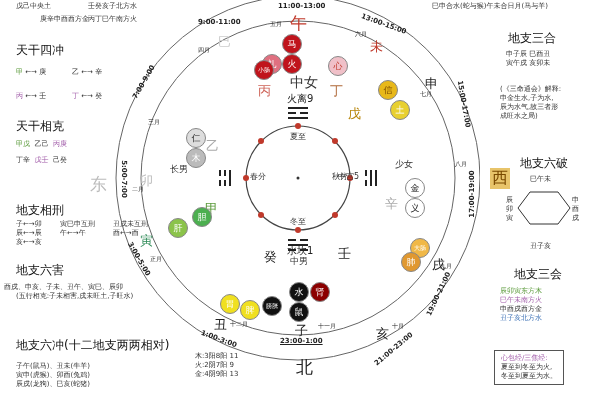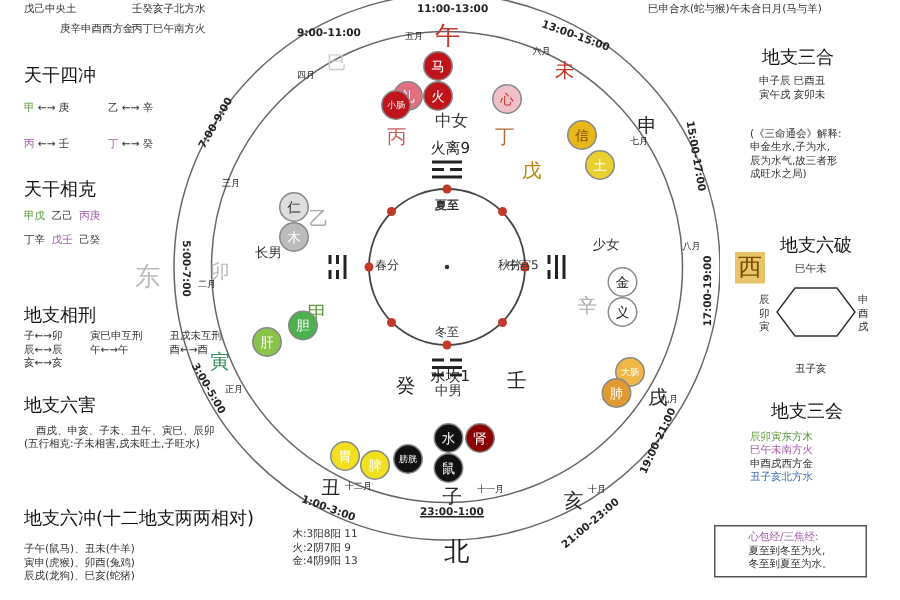--- a/index.html
+++ b/index.html
@@ -42,21 +42,21 @@
 <div class="abs s" style="left:60px;top:220px;">
   <div>寅巳申互刑</div>
   <div>午←→午</div>
 </div>
 <div class="abs s" style="left:113px;top:220px;">
   <div>丑戌未互刑</div>
   <div>酉←→酉</div>
 </div>
 
 <div class="abs h" style="left:16px;top:262px;">地支六害</div>
-<div class="abs s" style="left:24px;top:283px;">酉戌、申亥、子未、丑午、寅巳、辰卯</div>
+<div class="abs s" style="left:4px;top:283px;">酉戌、申亥、子未、丑午、寅巳、辰卯</div>
 <div class="abs s" style="left:16px;top:292px;">(五行相克:子未相害,戌未旺土,子旺水)</div>
 
 <div class="abs h" style="left:16px;top:337px;">地支六冲(十二地支两两相对)</div>
 <div class="abs s" style="left:16px;top:362px;">
   <div>子午(鼠马)、丑未(牛羊)</div>
   <div>寅申(虎猴)、卯酉(兔鸡)</div>
   <div>辰戌(龙狗)、巳亥(蛇猪)</div>
 </div>
 
 <div class="abs s" style="left:167px;top:352px;margin-left:28px;">
@@ -144,31 +144,31 @@
 
 <div class="big r" style="left:258px;top:82px;opacity:.8;">丙</div>
 <div class="big" style="left:330px;top:82px;color:#b06a3a;">丁</div>
 <div class="big" style="left:348px;top:105px;color:#b8860b;">戊</div>
 <div class="big" style="left:385px;top:195px;color:#aaa;">辛</div>
 <div class="big" style="left:338px;top:245px;">壬</div>
 <div class="big" style="left:264px;top:248px;">癸</div>
 <div class="big" style="left:205px;top:200px;color:#5a9a3a;">甲</div>
 <div class="big" style="left:206px;top:137px;color:#aaa;">乙</div>
 
-<div class="abs s" style="left:290px;top:78px;font-size:11px;font-family:Liberation Mono, monospace;">中女</div>
+<div class="abs s" style="left:290px;top:78px;font-size:14px;">中女</div>
 <div class="abs" style="left:287px;top:92px;font-size:10px;">火离9</div>
 <div class="abs" style="left:287px;top:244px;font-size:10px;text-align:right;">水坎1</div>
 <div class="abs s" style="left:290px;top:257px;font-size:9px;">中男</div>
 <div class="abs s" style="left:395px;top:160px;font-size:9px;">少女</div>
 <div class="abs s" style="left:170px;top:165px;font-size:9px;">长男</div>
 
 <div class="abs s" style="left:290px;top:172px;font-size:8px;padding-left:48px;">中宫5</div>
 <div class="abs s" style="left:250px;top:172px;font-size:8px;">春分</div>
 <div class="abs s" style="left:332px;top:172px;font-size:8px;">秋分</div>
-<div class="abs s" style="left:290px;top:132px;font-size:8px;font-weight:bold;">夏至</div>
+<div class="abs s" style="left:290px;top:132px;font-size:8px;">夏至</div>
 <div class="abs s" style="left:290px;top:217px;font-size:8px;">冬至</div>
 
 <div class="ball" style="left:282px;top:34px;background:#c0141c;color:#fff;">马</div>
 <div class="ball" style="left:282px;top:54px;background:#c0141c;color:#fff;">火</div>
 <div class="ball" style="left:262px;top:54px;background:#e07080;color:#fff;">礼</div>
 <div class="ball" style="left:254px;top:60px;background:#c0141c;color:#fff;font-size:6px;">小肠</div>
 <div class="ball" style="left:328px;top:56px;background:#f0c0c8;color:#c0392b;">心</div>
 <div class="ball" style="left:289px;top:282px;background:#111;color:#fff;">水</div>
 <div class="ball" style="left:289px;top:302px;background:#111;color:#fff;">鼠</div>
 <div class="ball" style="left:310px;top:282px;background:#8b0000;color:#fff;">肾</div>
@@ -218,17 +218,17 @@
 <div class="abs s" style="left:530px;top:242px;">丑子亥</div>
 
 <div class="abs h" style="left:514px;top:266px;">地支三会</div>
 <div class="abs s" style="left:500px;top:287px;">
   <div class="g">辰卯寅东方木</div>
   <div class="p">巳午未南方火</div>
   <div>申酉戌西方金</div>
   <div class="b">丑子亥北方水</div>
 </div>
 
-<div class="abs s" style="left:476px;top:350px;border:1px solid #555;padding:3px 22px;">
+<div class="abs s" style="left:494px;top:350px;border:1px solid #555;padding:3px 6px;">
   <div class="p">心包经/三焦经:</div>
   <div>夏至到冬至为火,</div>
   <div>冬至到夏至为水。</div>
 </div>
 
 </body></html>

